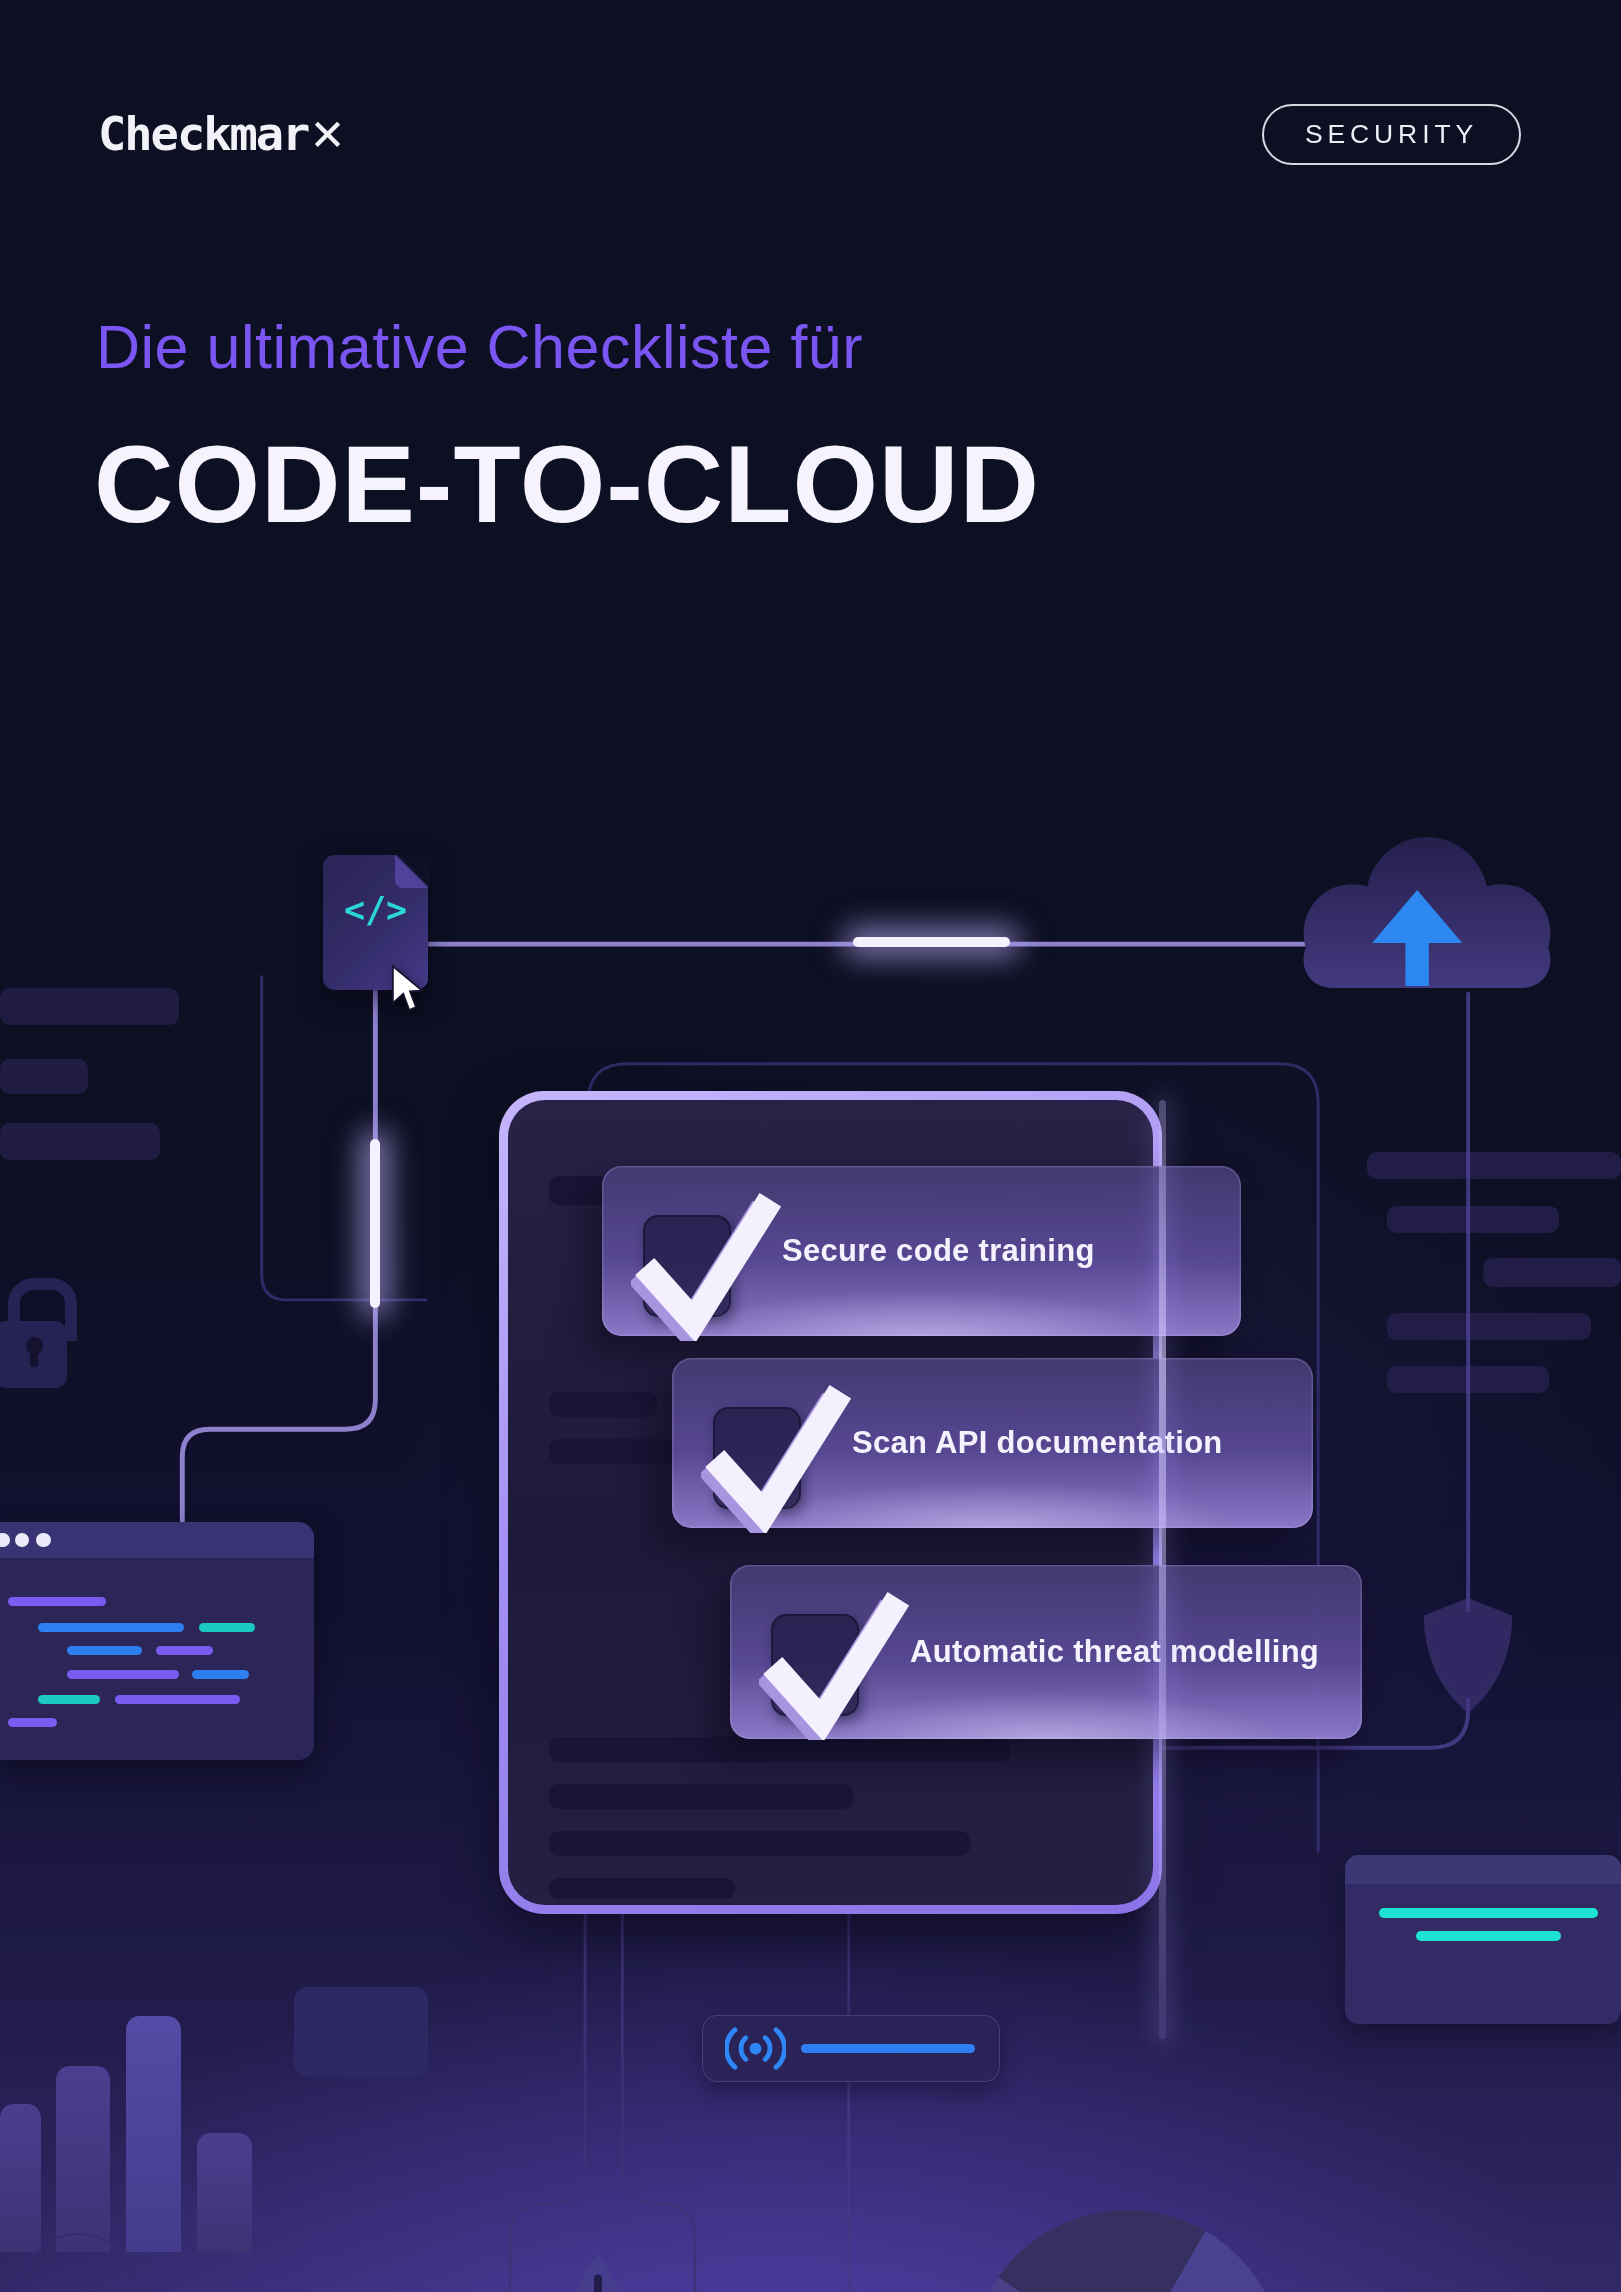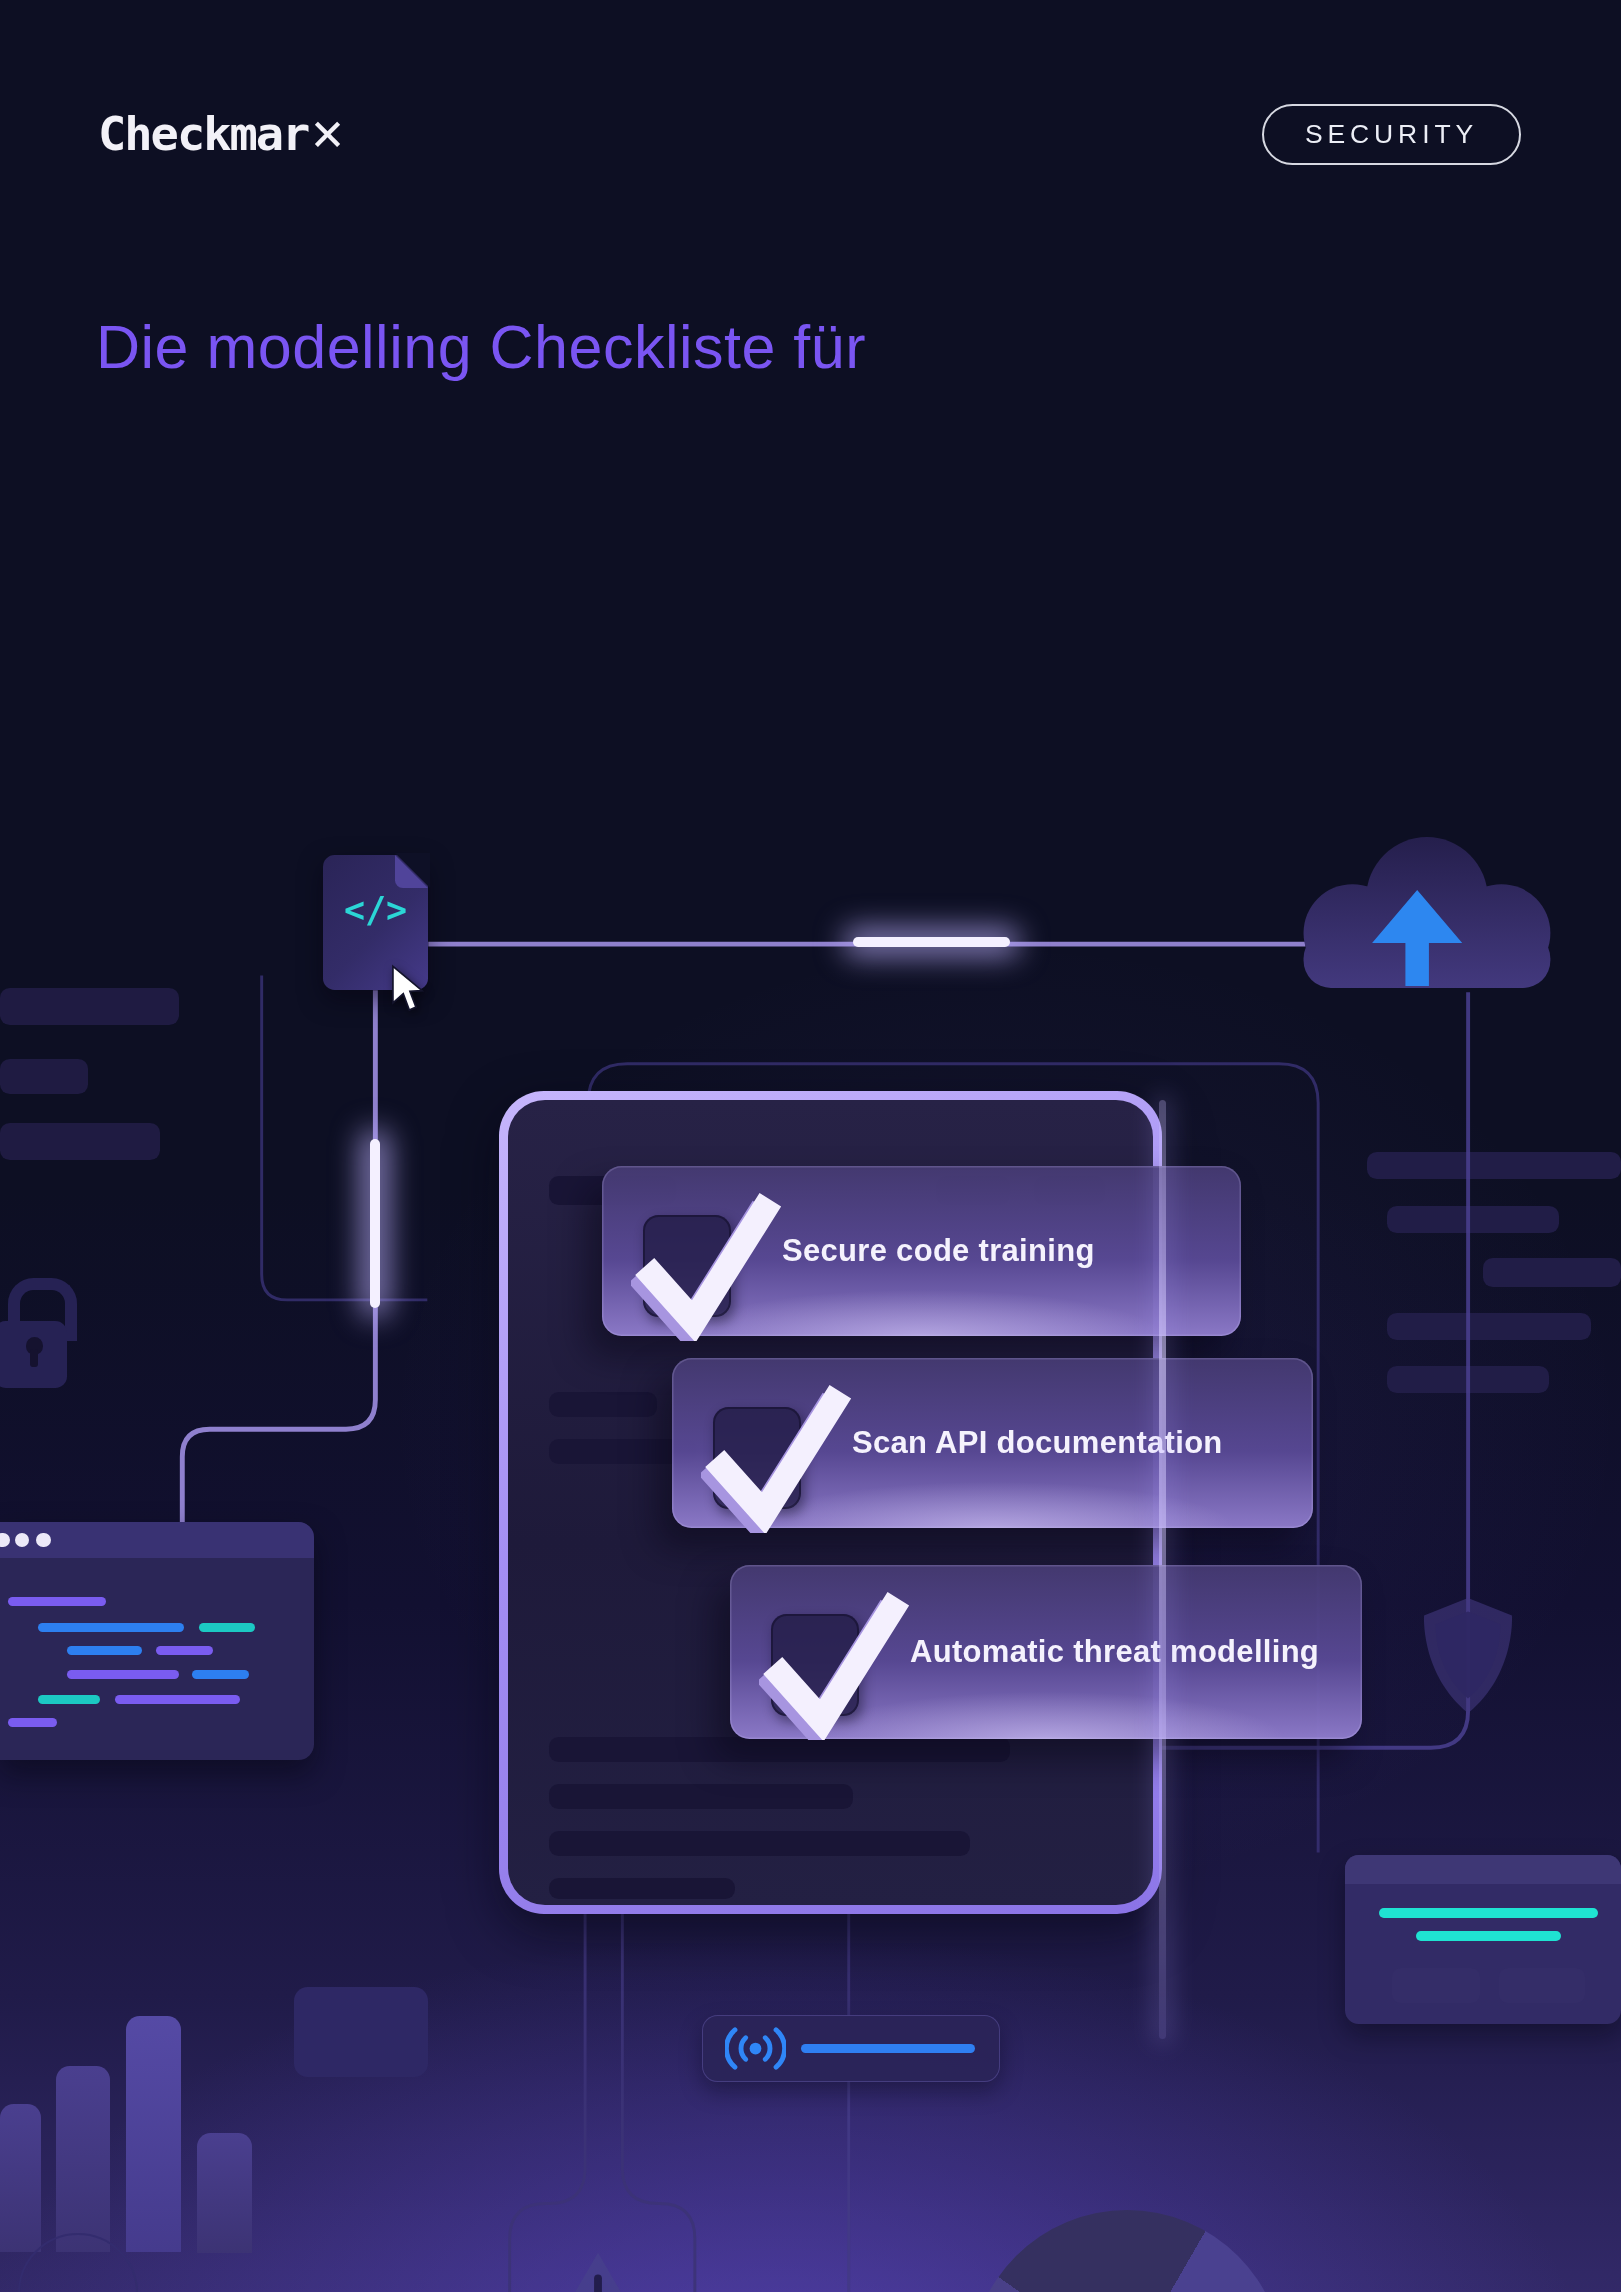--- a/index.html
+++ b/index.html
@@ -287,18 +287,19 @@
     <circle cx="48" cy="68" r="5.5" fill="#221d4c"></circle>
   </svg>
 
   <svg class="abs cursor" width="35" height="51" viewBox="0 0 28 42">
     <path d="M2 2 L2 32 L10.5 24.5 L15.5 38 L21 35.5 L16 22.5 L26 22 Z" fill="#ffffff" stroke="#14142c" stroke-width="1.4"></path>
   </svg>
 
   <div class="abs logo"><span>Checkmar</span><span class="mark">✕</span></div>
   <div class="abs badge">SECURITY</div>
 
-  <div class="abs kicker">Die modelling Checkliste für</div>
+  <div class="abs kicker">Die ultimative Checkliste für</div>
   <div class="abs title">
+    <div>CODE-TO-CLOUD</div>
   </div>
 
 </div>
 
 
 </body></html>

